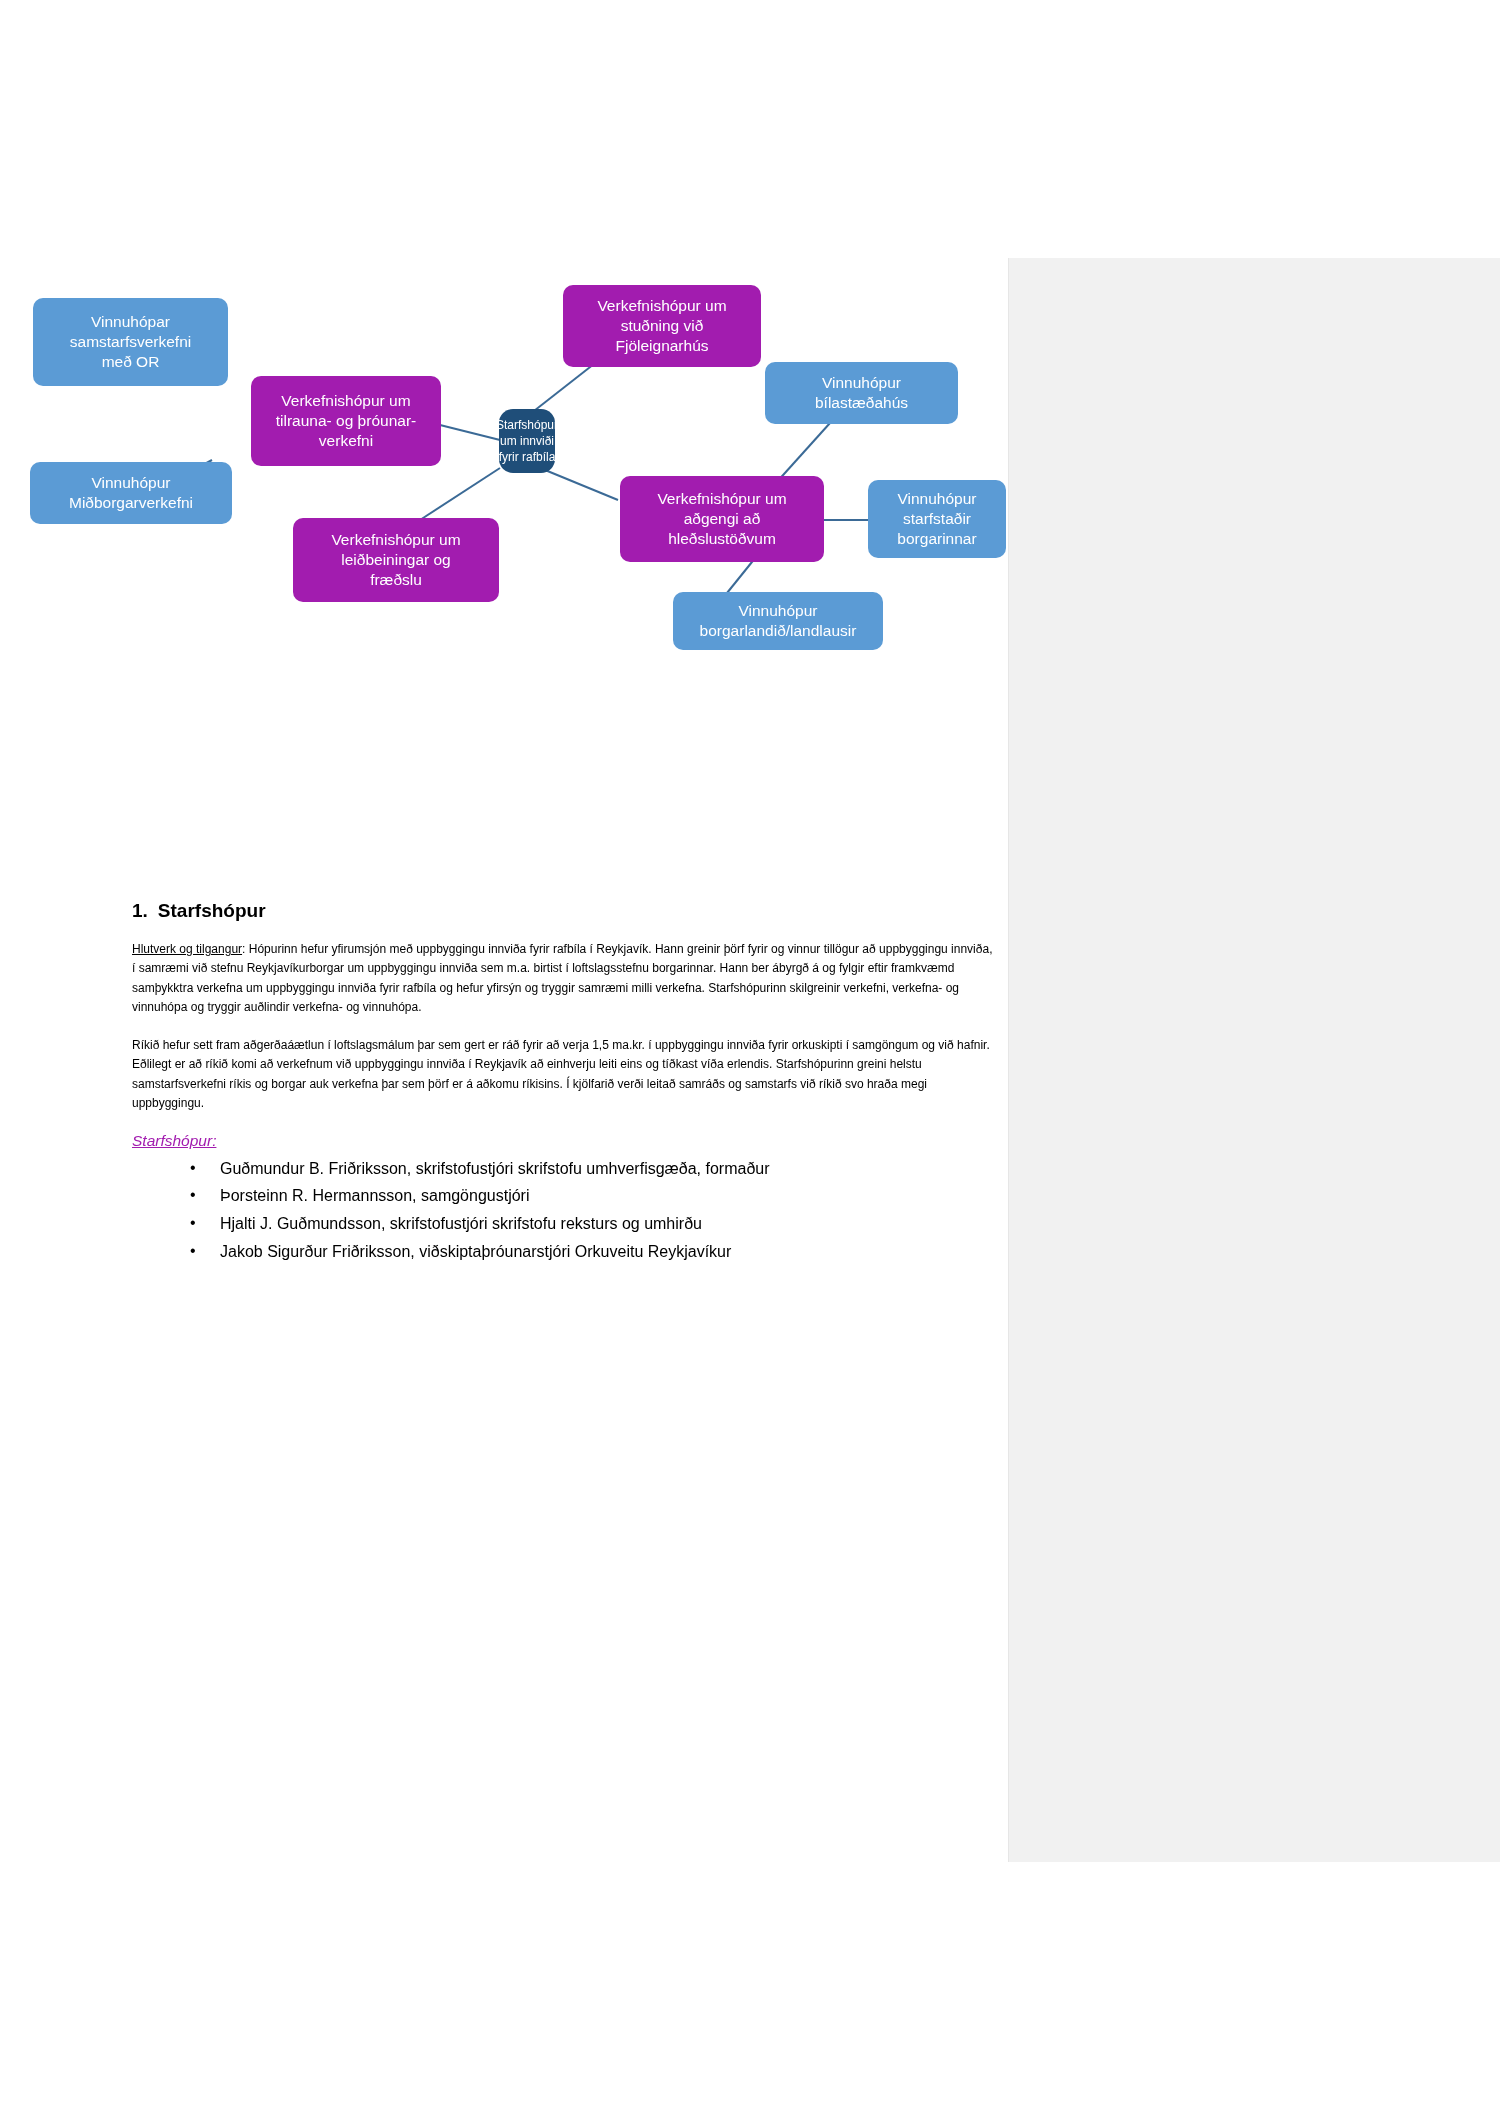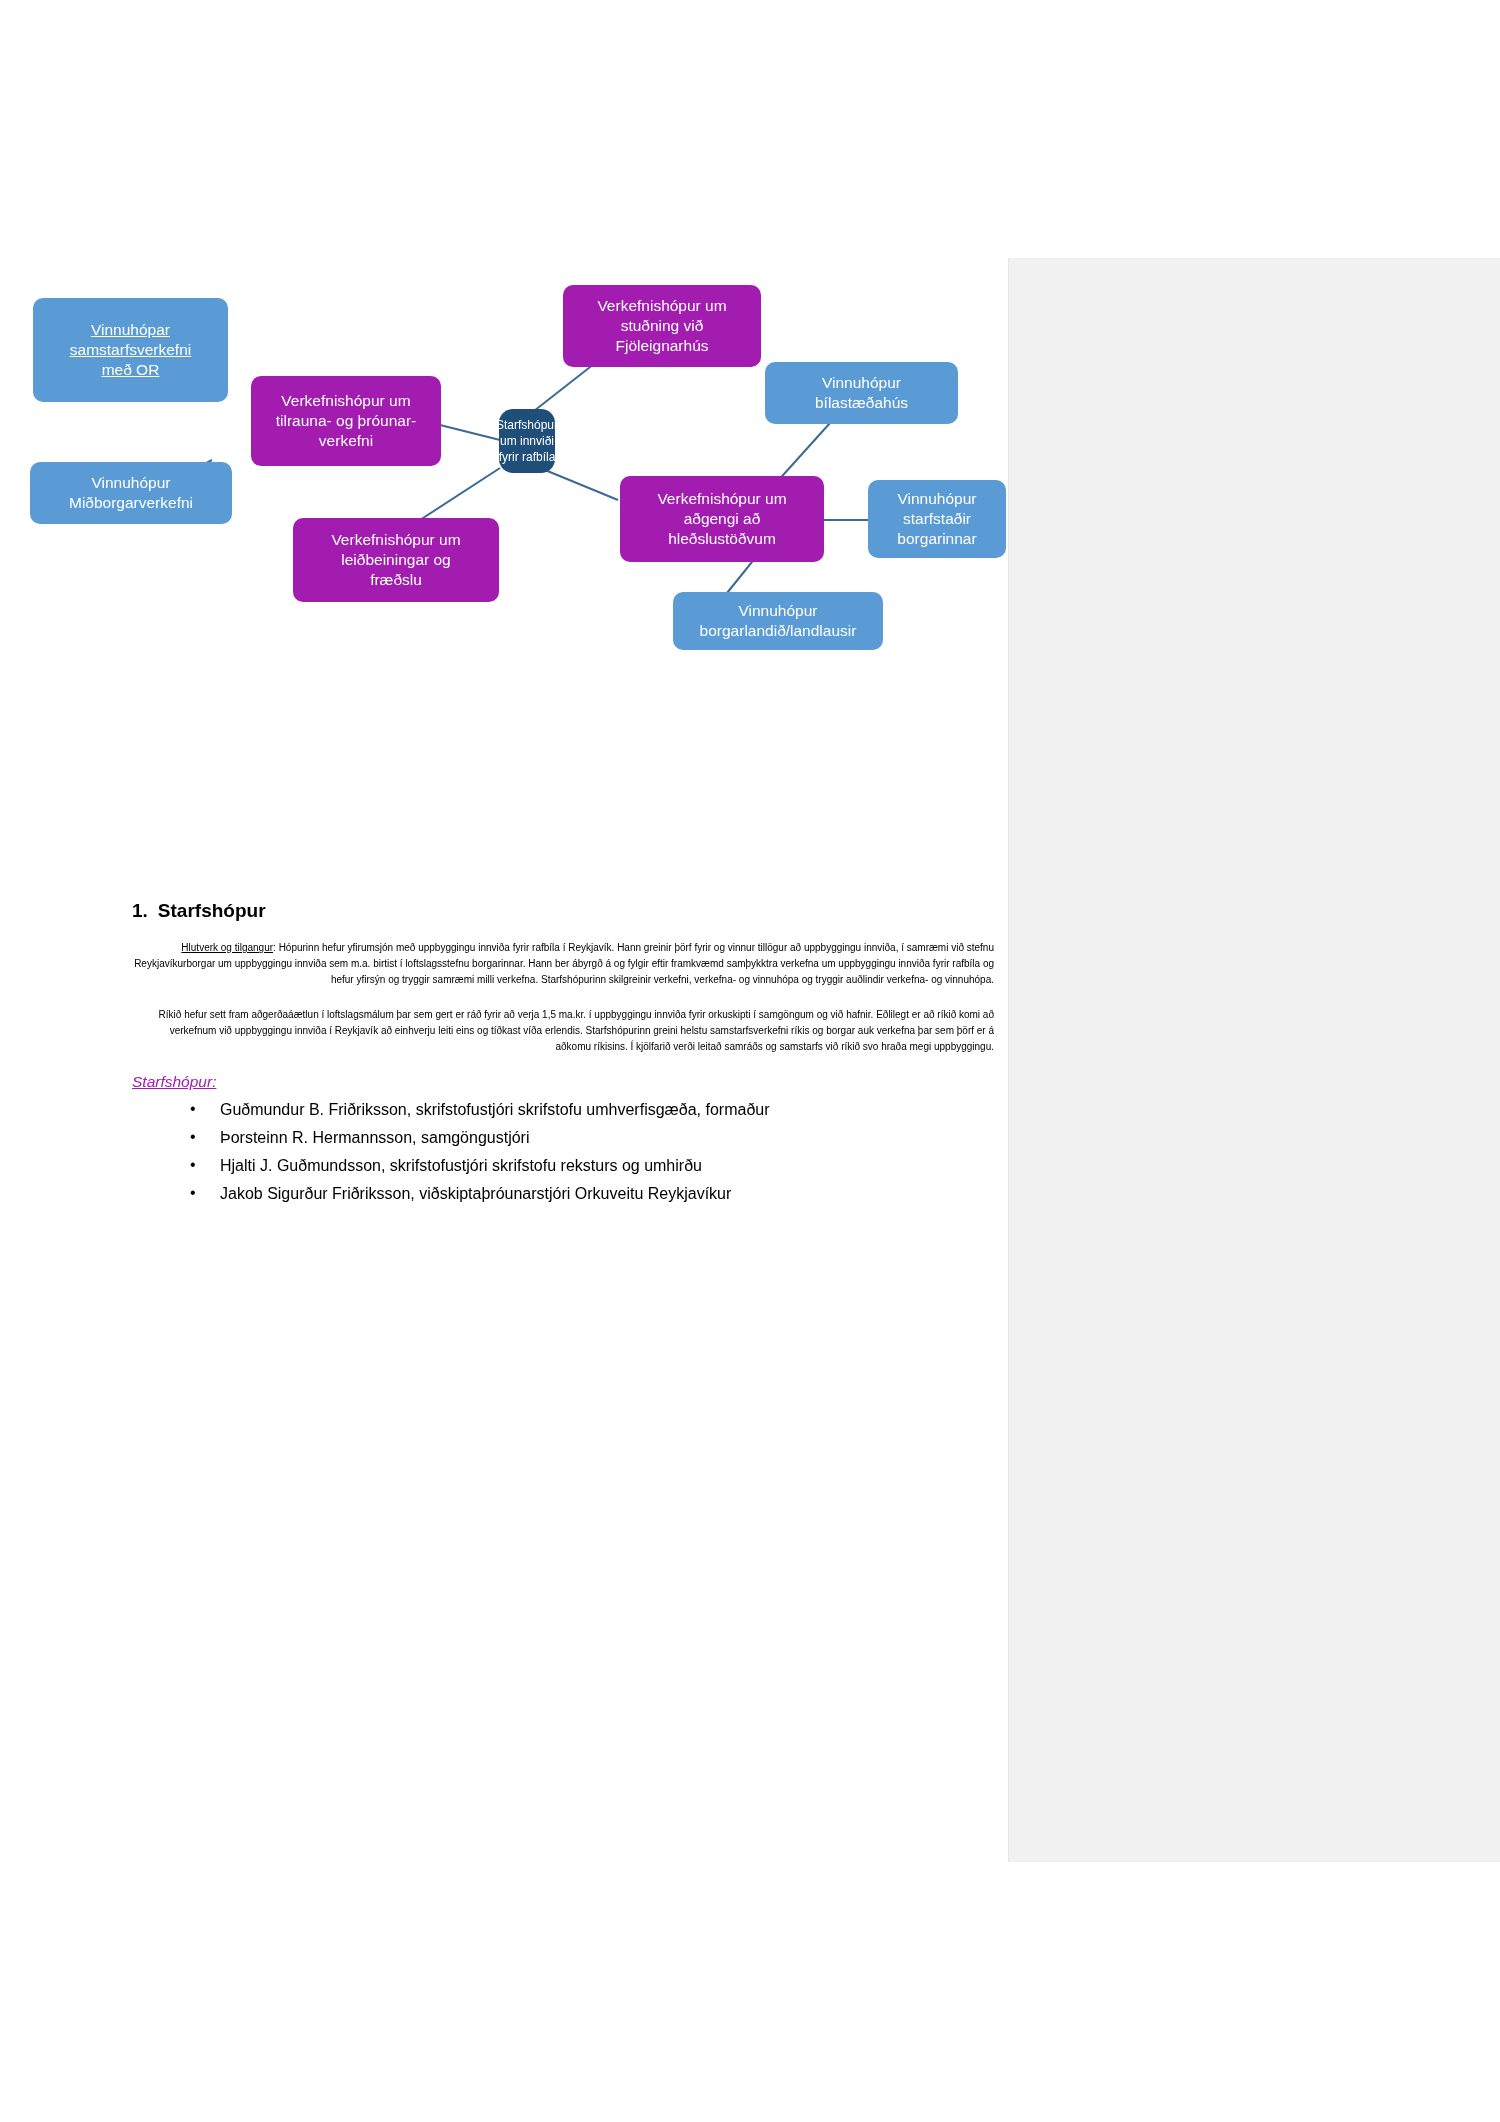--- a/index.html
+++ b/index.html
@@ -65,25 +65,25 @@
     gap:10px;
     margin:0 0 18px 0;
   }
   .heading-num{
     font-size:19px; font-weight:bold; color:#000;
   }
   .heading-text{
     font-size:19px; font-weight:bold; color:#000;
   }
   p.body{
-    font-size:10px;
+    font-size:12px;
     color:#000;
     line-height:1.62;
     margin:0 0 18px 0;
-    text-align:right;
+    text-align:left;
   }
   .underline{ text-decoration:underline; }
   ul.members{
     margin:6px 0 0 0;
     padding-left:58px;
     list-style:none;
   }
   ul.members li{
     font-size:16px;
     color:#000;
@@ -145,21 +145,21 @@
 Fjöleignarhús</div>
 
   <div class="node medium" style="left:293px; top:138px; width:206px; height:84px;">Verkefnishópur um
 leiðbeiningar og
 fræðslu</div>
 
   <div class="node medium" style="left:620px; top:96px; width:204px; height:86px;">Verkefnishópur um
 aðgengi að
 hleðslustöðvum</div>
 
-  <div class="node light" style="left:33px; top:-82px; width:195px; height:104px;text-decoration:underline;">Vinnuhópar
+  <div class="node light" style="left:33px; top:-82px; width:195px; height:88px;">Vinnuhópar
 samstarfsverkefni
 með OR</div>
 
   <div class="node light" style="left:30px; top:82px; width:202px; height:62px;">Vinnuhópur
 Miðborgarverkefni</div>
 
   <div class="node light" style="left:765px; top:-18px; width:193px; height:62px;">Vinnuhópur
 bílastæðahús</div>
 
   <div class="node light" style="left:868px; top:100px; width:138px; height:78px;">Vinnuhópur

